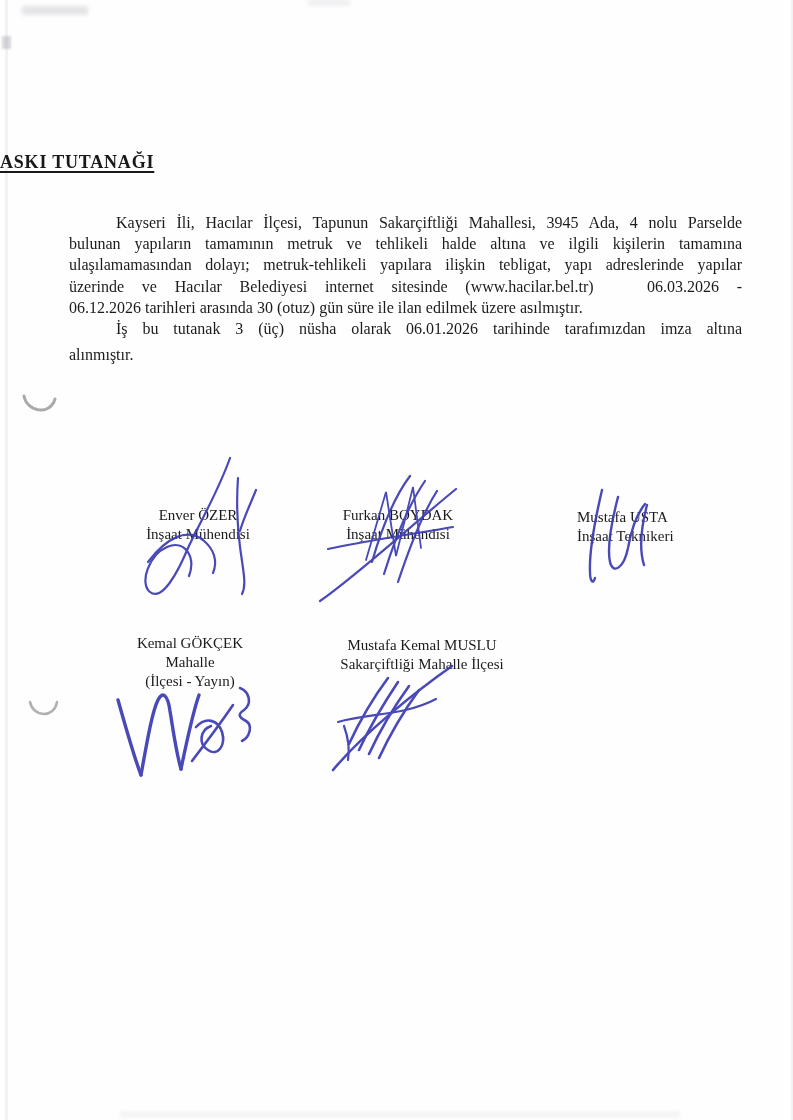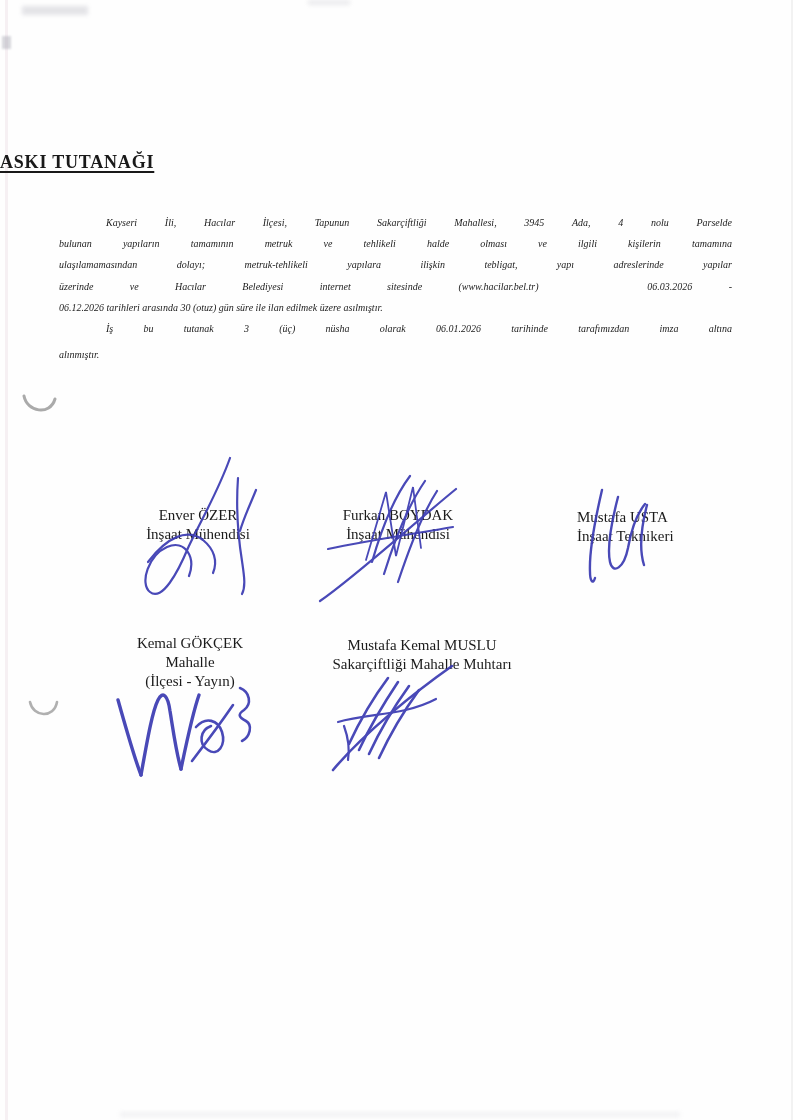--- a/index.html
+++ b/index.html
@@ -37,25 +37,24 @@
     font-weight: bold;
     letter-spacing: 0.8px;
     text-decoration: underline;
     text-underline-offset: 3px;
     text-decoration-thickness: 1.6px;
     color: #191919;
   }
 
   .body-text {
     position: absolute;
-    left: 59px; top: 212px; width: 673px;
-    font-size: 10px;
+    left: 69px; top: 212px; width: 673px;
+    font-size: 16px;
     line-height: 21.2px;
     color: #1b1b1b;
-    font-style: italic;
   }
   .bline { height: 21.2px; overflow: hidden; }
   .bline.justify { text-align: justify; }
   .bline.justify::after { content: ""; display: inline-block; width: 100%; height: 0; }
   .bline.indent { text-indent: 47px; }
   .bline.gap { margin-top: 5px; }
 
   .sig-block {
     position: absolute;
     font-size: 15px;
@@ -83,21 +82,21 @@
   <div class="edge-right"></div>
   <div class="smudge s1"></div>
   <div class="smudge s2"></div>
   <div class="smudge s3"></div>
   <div class="smudge s4"></div>
 
   <div class="doc-title">ASKI TUTANAĞI</div>
 
   <div class="body-text">
     <div class="bline justify indent">Kayseri İli, Hacılar İlçesi, Tapunun Sakarçiftliği Mahallesi, 3945 Ada, 4 nolu Parselde</div>
-    <div class="bline justify">bulunan yapıların tamamının metruk ve tehlikeli halde olması ve ilgili kişilerin tamamına</div>
+    <div class="bline justify">bulunan yapıların tamamının metruk ve tehlikeli halde altına ve ilgili kişilerin tamamına</div>
     <div class="bline justify">ulaşılamamasından dolayı; metruk-tehlikeli yapılara ilişkin tebligat, yapı adreslerinde yapılar</div>
     <div class="bline justify">üzerinde ve Hacılar Belediyesi internet sitesinde (www.hacilar.bel.tr)&nbsp;&nbsp;&nbsp;06.03.2026 -</div>
     <div class="bline">06.12.2026 tarihleri arasında 30 (otuz) gün süre ile ilan edilmek üzere asılmıştır.</div>
     <div class="bline justify indent">İş bu tutanak 3 (üç) nüsha olarak 06.01.2026 tarihinde tarafımızdan imza altına</div>
     <div class="bline gap">alınmıştır.</div>
   </div>
 
   <div class="sig-block center sig-a">
     <div>Enver ÖZER</div>
     <div>İnşaat Mühendisi</div>
@@ -110,21 +109,21 @@
     <div>Mustafa USTA</div>
     <div>İnşaat Teknikeri</div>
   </div>
   <div class="sig-block center sig-d">
     <div>Kemal GÖKÇEK</div>
     <div>Mahalle</div>
     <div>(İlçesi - Yayın)</div>
   </div>
   <div class="sig-block center sig-e">
     <div>Mustafa Kemal MUSLU</div>
-    <div>Sakarçiftliği Mahalle Muhtarı</div>
+    <div>Sakarçiftliği Mahalle İlçesi</div>
   </div>
 
   <svg class="ink-overlay" viewBox="0 0 793 1120">
 
     <g>
       <path d="M 24 396 C 27 412, 50 416, 55 399" fill="none" stroke-width="3" stroke-linecap="round" opacity="0.75" stroke="#8e8e8e"></path>
       <path d="M 30 702 C 33 717, 54 719, 57 702" fill="none" stroke-width="2.6" stroke-linecap="round" opacity="0.7" stroke="#8e8e8e"></path>
     </g>
 
     <g fill="none" stroke-width="2.2" stroke-linecap="round" opacity="0.92">

